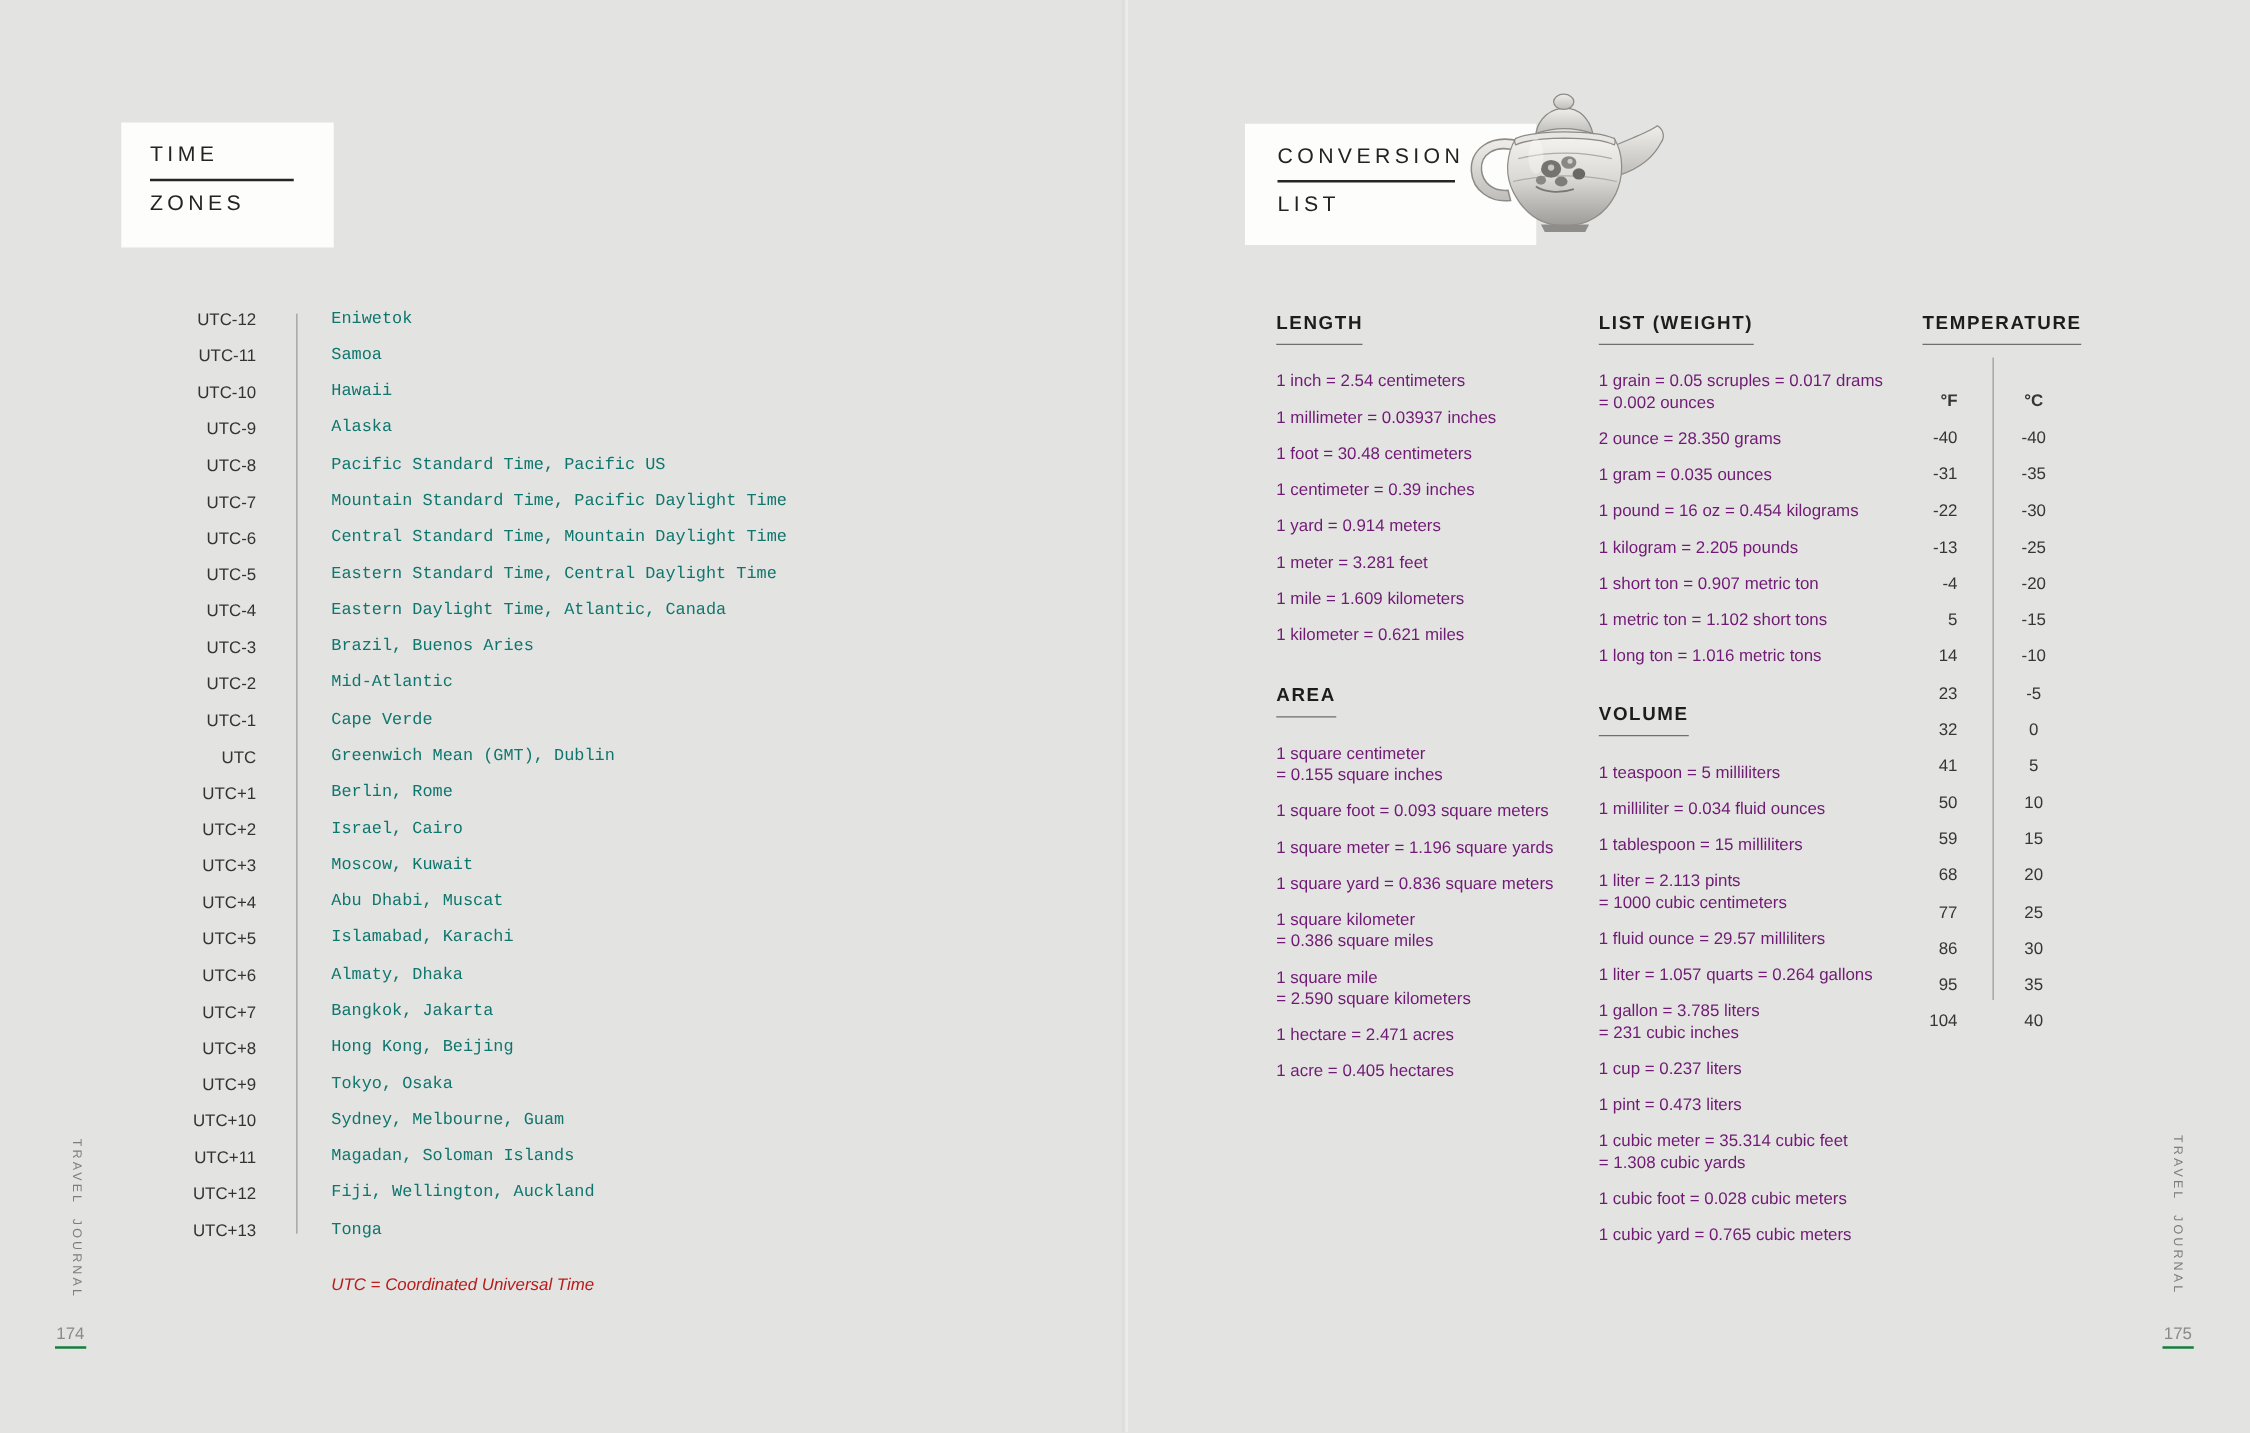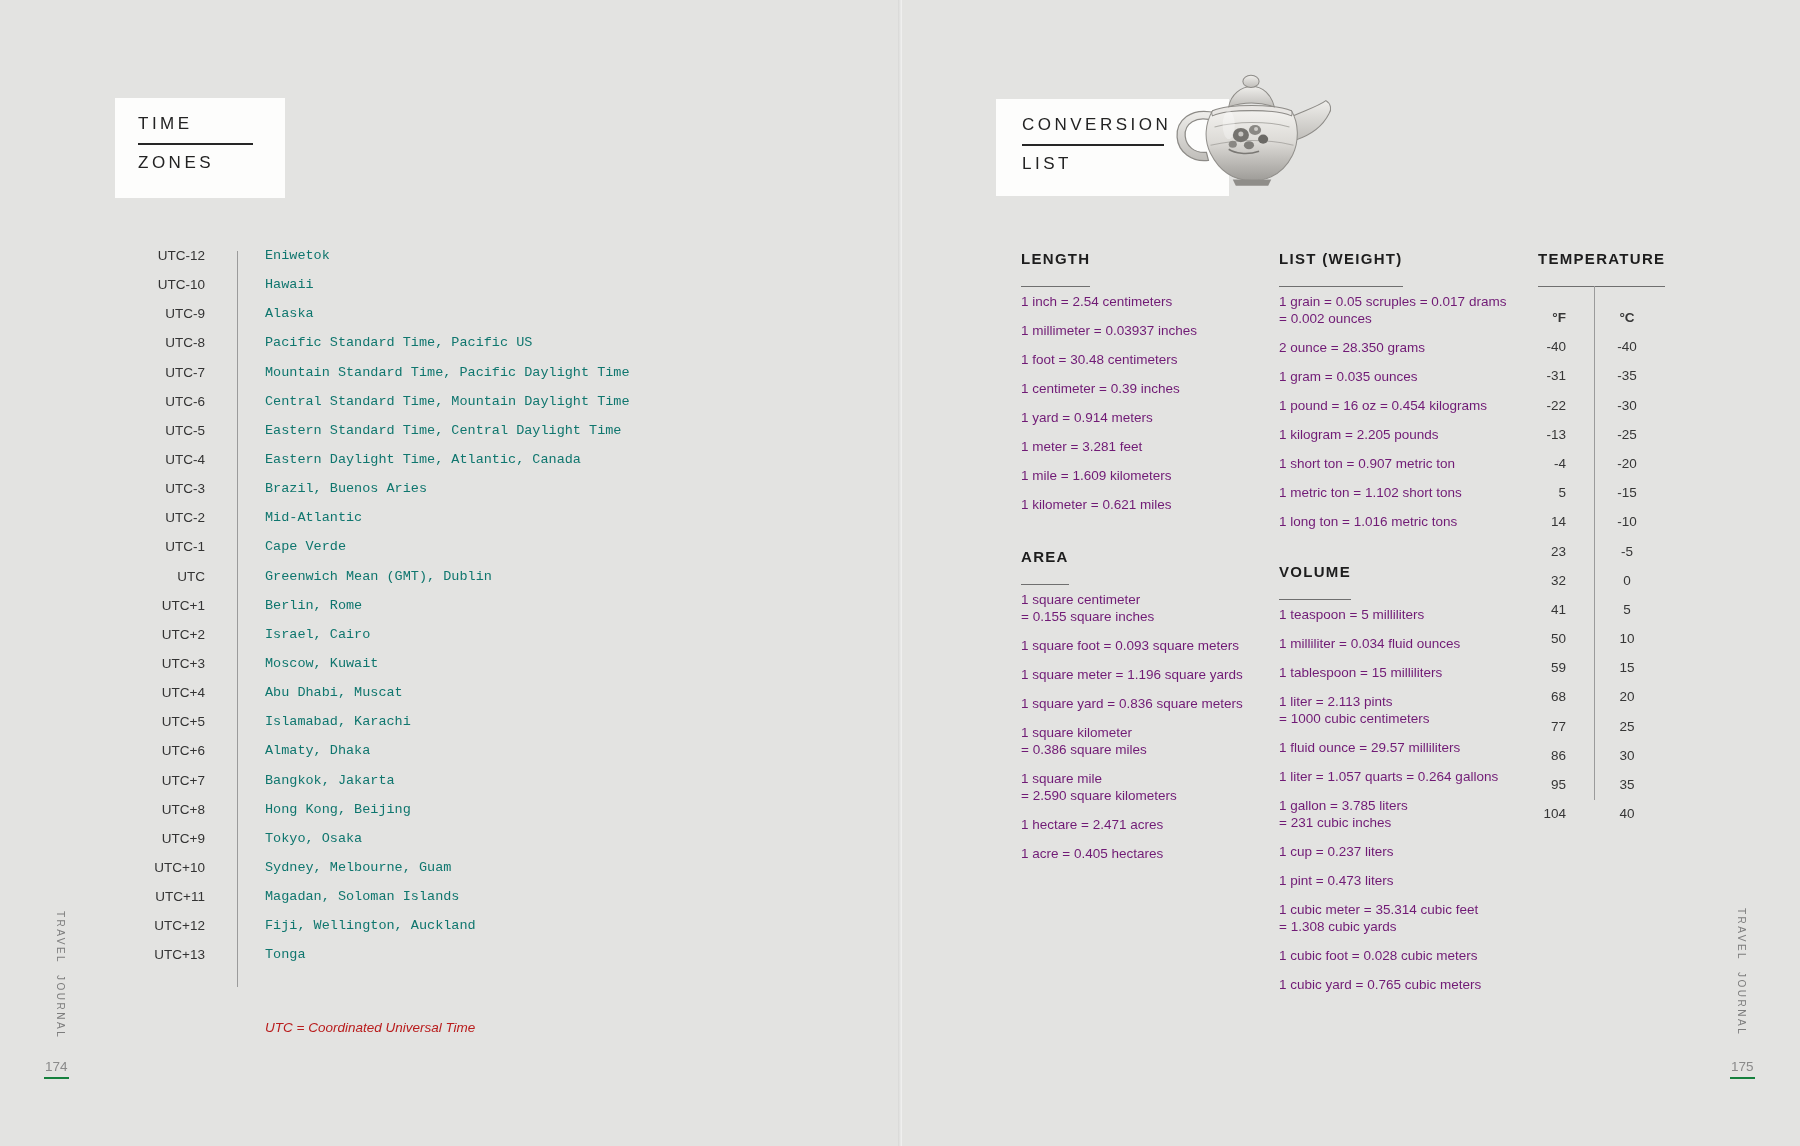--- a/index.html
+++ b/index.html
@@ -6,21 +6,21 @@
   body{
     width:1800px;height:1146px;position:relative;overflow:hidden;
     background:#e3e3e1;color:#363636;
     font-family:"Liberation Sans","DejaVu Sans",sans-serif;
     font-size:13.5px;line-height:17px;
   }
   .gutter{position:absolute;left:898px;top:0;width:4px;height:1146px;
     background:linear-gradient(90deg,rgba(0,0,0,0.05),rgba(255,255,255,0.55));}
   
   .title-box{position:absolute;background:#fdfdfc;box-sizing:border-box;}
-  .tz-box{left:115px;top:98px;width:170px;height:100px;padding:17px 0 0 23px;}
+  .tz-box{left:97px;top:98px;width:170px;height:100px;padding:17px 0 0 23px;}
   .cv-box{left:996px;top:99px;width:233px;height:97px;padding:17px 0 0 26px;}
   .box-line{font-size:17px;letter-spacing:3.5px;color:#232323;line-height:18px;}
   .box-rule{border-top:2px solid #262626;margin:10px 0 9px 0;}
   .tz-box .box-rule{width:115px;}
   .cv-box .box-rule{width:142px;}
   
   .teapot{position:absolute;left:1170px;top:66px;width:164px;height:126px;}
   
   .tz-list{position:absolute;left:100px;top:247px;}
   .tz-row{display:flex;height:29.15px;align-items:flex-start;}
@@ -29,21 +29,21 @@
   .tz-divider{position:absolute;left:237px;top:251px;width:1px;height:736px;background:#9b9b9b;}
   .footnote{position:absolute;left:265px;top:1019px;font-style:italic;color:#b91c1c;}
   
   .sec{position:absolute;width:252px;}
   .sec-length{left:1021px;top:250px;}
   .sec-area{left:1021px;top:548px;}
   .sec-mass{left:1279px;top:250px;}
   .sec-volume{left:1279px;top:563px;}
   .sec-temp{left:1538px;top:250px;width:130px;}
   .sec-title{display:inline-block;font-size:15px;font-weight:bold;letter-spacing:1.3px;
-    color:#1d1d1d;line-height:17px;padding-bottom:19px;border-bottom:1px solid #6f6f6f;margin-bottom:6px;}
+    color:#1d1d1d;line-height:17px;padding-bottom:8px;border-bottom:1px solid #6f6f6f;margin-bottom:20px;}
   .sec-item{white-space:pre-line;line-height:17px;margin-bottom:12px;color:#701a75;}
   
   .t-grid{display:grid;grid-template-columns:28px 44px;column-gap:39px;
     grid-auto-rows:29.2px;margin-top:16px;}
   .t-hf{text-align:right;font-weight:bold;}
   .t-hc{text-align:center;font-weight:bold;}
   .t-f{text-align:right;}
   .t-cv{text-align:center;}
   .t-divider{position:absolute;left:56px;top:36px;width:1px;height:514px;background:#9b9b9b;}
   
@@ -69,20 +69,24 @@
     <div class="box-line">ZONES</div>
   </div>
 
   <div class="tz-list">
 
       <div class="tz-row">
         <div class="tz-offset">UTC-12</div>
         <div class="tz-places">Eniwetok</div>
       </div>
 
+      <div class="tz-row">
+        <div class="tz-offset">UTC-11</div>
+        <div class="tz-places">Samoa</div>
+      </div>
 
       <div class="tz-row">
         <div class="tz-offset">UTC-10</div>
         <div class="tz-places">Hawaii</div>
       </div>
 
       <div class="tz-row">
         <div class="tz-offset">UTC-9</div>
         <div class="tz-places">Alaska</div>
       </div>

